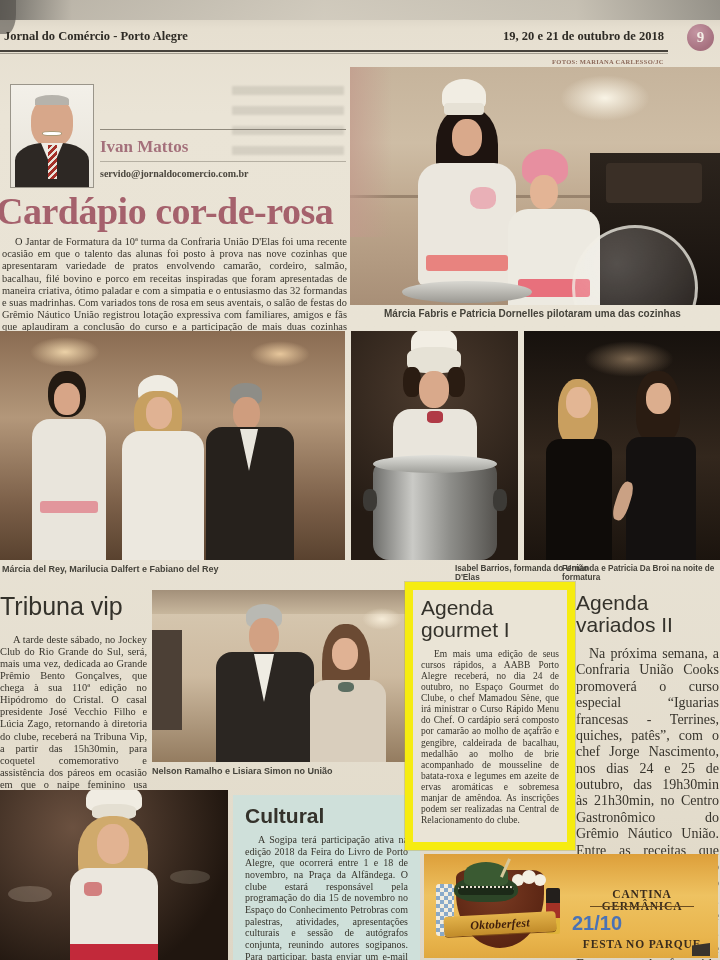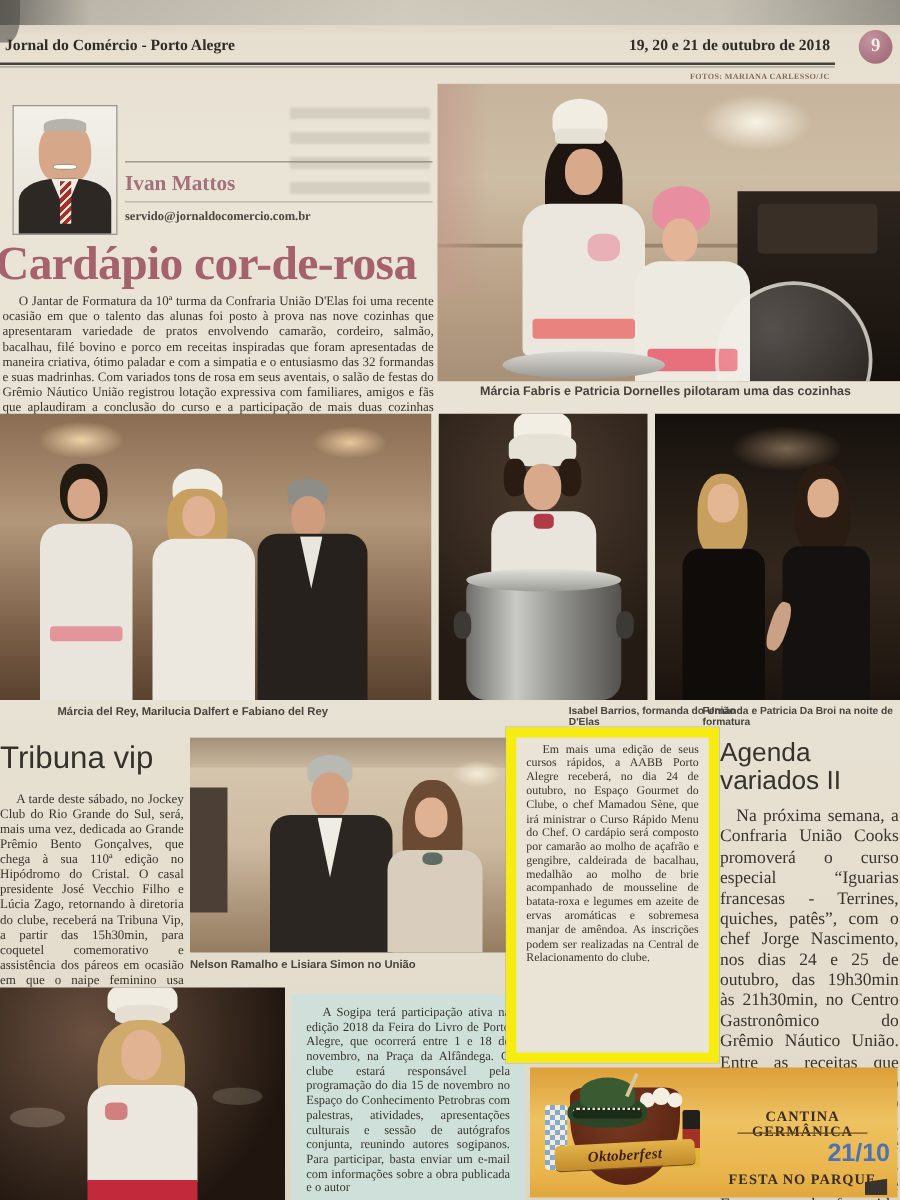--- a/index.html
+++ b/index.html
@@ -116,21 +116,21 @@
     <div style="left:60px;top:10px;width:90px;height:36px;background:radial-gradient(ellipse,rgba(214,180,140,.5),rgba(214,180,140,0) 70%);"></div>
     <div style="left:34px;top:48px;width:40px;height:66px;background:#c99f5f;border-radius:45% 45% 35% 35%;"></div>
     <div style="left:42px;top:56px;width:25px;height:31px;background:#e3b694;border-radius:46%;"></div>
     <div style="left:22px;top:108px;width:66px;height:121px;background:#0f0c09;border-radius:14px 14px 0 0;"></div>
     <div style="left:112px;top:40px;width:44px;height:72px;background:#2a1c12;border-radius:45% 45% 35% 35%;"></div>
     <div style="left:122px;top:52px;width:25px;height:31px;background:#dcae8e;border-radius:46%;"></div>
     <div style="left:102px;top:106px;width:70px;height:123px;background:#141110;border-radius:14px 14px 0 0;"></div>
     <div style="left:92px;top:150px;width:14px;height:40px;background:#caa184;border-radius:40%;transform:rotate(18deg);"></div>
   </div>
 
-  <div class="abs caption" style="left:2px;top:564px;width:340px;font-size:9px;margin-left:44px;">Márcia del Rey, Marilucia Dalfert e Fabiano del Rey</div>
+  <div class="abs caption" style="left:2px;top:564px;width:340px;font-size:9px;">Márcia del Rey, Marilucia Dalfert e Fabiano del Rey</div>
   <div class="abs caption" style="left:455px;top:564px;width:150px;font-size:8.2px;">Isabel Barrios, formanda do União D'Elas</div>
   <div class="abs caption" style="left:562px;top:564px;width:158px;font-size:8.2px;">Fernanda e Patricia Da Broi na noite de formatura</div>
 
   <div class="abs sec-title" style="left:0;top:593px;font-size:25px;">Tribuna vip</div>
   <div class="abs bodytxt" style="left:0;top:634px;width:147px;font-size:10.4px;line-height:1.16;">
     <p>A tarde deste sábado, no Jockey Club do Rio Grande do Sul, será, mais uma vez, dedicada ao Grande Prêmio Bento Gonçalves, que chega à sua 110ª edição no Hipódromo do Cristal. O casal presidente José Vecchio Filho e Lúcia Zago, retornando à diretoria do clube, receberá na Tribuna Vip, a partir das 15h30min, para coquetel comemorativo e assistência dos páreos em ocasião em que o naipe feminino usa chapéus e fascinators e o masculino terno e gravata.</p>
   </div>
 
   <div class="ph" style="left:152px;top:590px;width:268px;height:172px;z-index:2;background:linear-gradient(180deg,#d8cab3 0%,#cdbaa0 50%,#947c60 100%);">
     <div style="left:0;top:0;width:100%;height:24px;background:linear-gradient(180deg,#a3907a,#c8b79d);"></div>
@@ -153,31 +153,33 @@
     <div style="left:86px;top:-6px;width:56px;height:28px;background:#f0ece2;border-radius:50% 50% 25% 25%;"></div>
     <div style="left:92px;top:14px;width:44px;height:16px;background:#e4dfd2;border-radius:35%;"></div>
     <div style="left:78px;top:26px;width:70px;height:80px;background:#d0aa6c;border-radius:45% 45% 40% 40%;"></div>
     <div style="left:97px;top:34px;width:32px;height:40px;background:#e2b392;border-radius:46%;"></div>
     <div style="left:70px;top:78px;width:88px;height:80px;background:#ebe7de;border-radius:18px 18px 4px 4px;"></div>
     <div style="left:84px;top:92px;width:18px;height:14px;background:#c66; border-radius:30%;opacity:.8;"></div>
     <div style="left:70px;top:154px;width:88px;height:16px;background:#c2293a;"></div>
   </div>
 
   <div class="abs" style="left:233px;top:795px;width:187px;height:165px;background:#cfe0da;padding:10px 12px;box-sizing:border-box;z-index:2;overflow:hidden;">
+    <div class="sec-title" style="font-size:21px;font-weight:bold;margin-bottom:7px;">Cultural</div>
     <div class="bodytxt" style="font-size:10px;line-height:1.17;">
       <p>A Sogipa terá participação ativa na edição 2018 da Feira do Livro de Porto Alegre, que ocorrerá entre 1 e 18 de novembro, na Praça da Alfândega. O clube estará responsável pela programação do dia 15 de novembro no Espaço do Conhecimento Petrobras com palestras, atividades, apresentações culturais e sessão de autógrafos conjunta, reunindo autores sogipanos. Para participar, basta enviar um e-mail com informações sobre a obra publicada e o autor</p>
     </div>
   </div>
 
   <div class="abs sec-title" style="left:576px;top:592px;width:142px;font-size:21px;z-index:3;">Agenda variados II</div>
   <div class="abs bodytxt" style="left:576px;top:646px;width:143px;font-size:14px;line-height:1.17;z-index:3;">
     <p>Na próxima semana, a Confraria União Cooks promoverá o curso especial “Iguarias francesas - Terrines, quiches, patês”, com o chef Jorge Nascimento, nos dias 24 e 25 de outubro, das 19h30min às 21h30min, no Centro Gastronômico do Grêmio Náutico União. Entre as receitas que serão ministradas no curso estão especialidades francesas, como mesa de charcuterie, terrines, tarte e boucherie de France, roastbeef servido ao molho de maionese com mostarda l'Ancienne, quiche de aspargos e presunto cru, entre outros.</p>
   </div>
 
   <div class="abs" style="left:405px;top:582px;width:170px;height:268px;box-sizing:border-box;border:8px solid #f6ec10;background:#eae4d6;z-index:6;padding:5px 8px;overflow:hidden;box-shadow:0 0 0 1px rgba(180,170,60,.4);">
+    <div class="sec-title" style="font-size:21px;margin:2px 0 8px 0;">Agenda gourmet I</div>
     <div class="bodytxt" style="font-size:9.5px;line-height:1.17;">
       <p>Em mais uma edição de seus cursos rápidos, a AABB Porto Alegre receberá, no dia 24 de outubro, no Espaço Gourmet do Clube, o chef Mamadou Sène, que irá ministrar o Curso Rápido Menu do Chef. O cardápio será composto por camarão ao molho de açafrão e gengibre, caldeirada de bacalhau, medalhão ao molho de brie acompanhado de mousseline de batata-roxa e legumes em azeite de ervas aromáticas e sobremesa manjar de amêndoa. As inscrições podem ser realizadas na Central de Relacionamento do clube.</p>
     </div>
   </div>
 
   <div class="abs" style="left:424px;top:854px;width:294px;height:104px;background:linear-gradient(180deg,#dd9f3a,#eec261 40%,#e9b54d 80%,#e0a83f);z-index:4;overflow:hidden;">
 
     <div class="ph" style="left:6px;top:4px;width:140px;height:96px;">
       <div style="left:6px;top:26px;width:18px;height:52px;background:repeating-conic-gradient(#7fa8d6 0 25%,#f2f2ee 0 50%) 0 0/8px 8px;border-radius:3px;opacity:.9;"></div>
       <div style="left:116px;top:30px;width:14px;height:46px;background:linear-gradient(180deg,#231f1c 33%,#a33226 33% 66%,#e0b43a 66%);border-radius:2px;"></div>
@@ -190,18 +192,18 @@
       <div style="left:34px;top:4px;width:44px;height:24px;background:#3a5a32;border-radius:50% 50% 20% 20%;"></div>
       <div style="left:28px;top:28px;width:56px;height:7px;background:#1c2a18;border-radius:4px;border-top:2px dotted #e8e2d2;"></div>
       <div style="left:74px;top:0px;width:3px;height:20px;background:#d8c79a;transform:rotate(24deg);"></div>
       <div style="left:14px;top:56px;width:112px;height:20px;background:linear-gradient(180deg,#e3b34b,#c28c2a);border-radius:4px;transform:rotate(-3deg);box-shadow:0 1px 0 #7a4a16;display:flex;align-items:center;justify-content:center;">
         <span style="font-family:'Liberation Serif',serif;font-style:italic;font-weight:bold;font-size:12px;color:#3f1e0c;letter-spacing:.2px;">Oktoberfest</span>
       </div>
     </div>
 
     <div class="abs" style="left:148px;top:34px;width:140px;text-align:center;font-family:'Liberation Serif',serif;font-weight:bold;font-size:11.5px;letter-spacing:.8px;color:#3a2c1d;">CANTINA GERMÂNICA</div>
     <div class="abs" style="left:166px;top:52px;width:104px;height:1px;background:#6b4d20;"></div>
-    <div class="abs" style="left:148px;top:58px;width:140px;text-align:right;font-family:'Liberation Sans',sans-serif;font-weight:bold;font-size:20px;color:#4a72b5;">21/10</div>
+    <div class="abs" style="left:148px;top:58px;width:140px;text-align:left;font-family:'Liberation Sans',sans-serif;font-weight:bold;font-size:20px;color:#4a72b5;">21/10</div>
     <div class="abs" style="left:148px;top:84px;width:140px;text-align:center;font-family:'Liberation Serif',serif;font-weight:bold;font-size:11.5px;letter-spacing:.8px;color:#3a2c1d;">FESTA NO PARQUE</div>
     <div class="abs" style="right:8px;bottom:2px;width:18px;height:13px;background:#39332c;clip-path:polygon(0 20%,100% 0,100% 100%,0 100%);"></div>
   </div>
 
 </div>
 
 </body></html>

